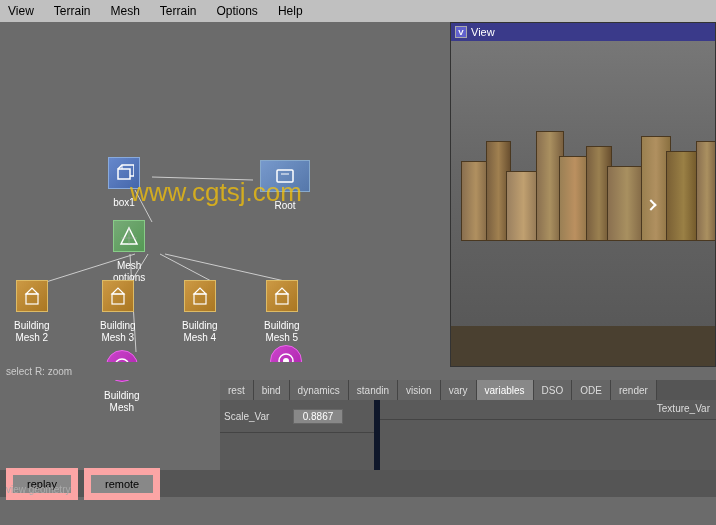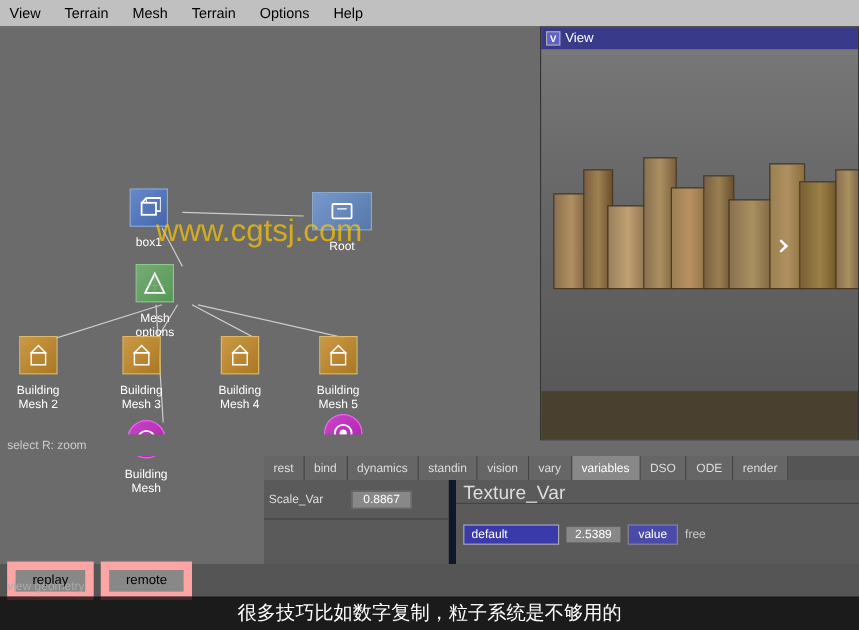--- a/index.html
+++ b/index.html
@@ -253,25 +253,26 @@
       border: 1px solid #666;
     }
 
     
     #texture-section {
       flex: 1;
       display: flex;
       flex-direction: column;
     }
     #texture-label {
-      font-size: 16px;
+      font-size: 10px;
       color: #ddd;
       padding: 3px 6px;
       border-bottom: 1px solid #444;
       height: 20px;
+      text-align: right;
     }
     #texture-controls {
       display: flex;
       align-items: center;
       padding: 4px 6px;
       gap: 6px;
       height: 50px;
     }
     .texture-select {
       background: #3a3aaa;
@@ -529,31 +530,24 @@
 
   <div id="props-row">
     <div id="scale-section">
       <div class="prop-row">
         <span class="prop-label">Scale_Var</span>
         <span class="prop-value">0.8867</span>
       </div>
     </div>
     <div id="texture-section">
       <div id="texture-label">Texture_Var</div>
-      <div id="texture-controls">
-        <div class="texture-select">default</div>
-        <div class="texture-num">2.5389</div>
-        <button class="value-btn">value</button>
-        <span class="free-label">free</span>
-      </div>
     </div>
   </div>
 
   <div id="bottom-control">
     <button class="ctrl-btn">replay</button>
     <button class="ctrl-btn">remote</button>
   </div>
 
   <div id="view-geometry-label">view geometry</div>
 
-  <div id="subtitle">很多技巧比如数字复制，粒子系统是不够用的</div>
 
 </div>
 
 </body></html>

